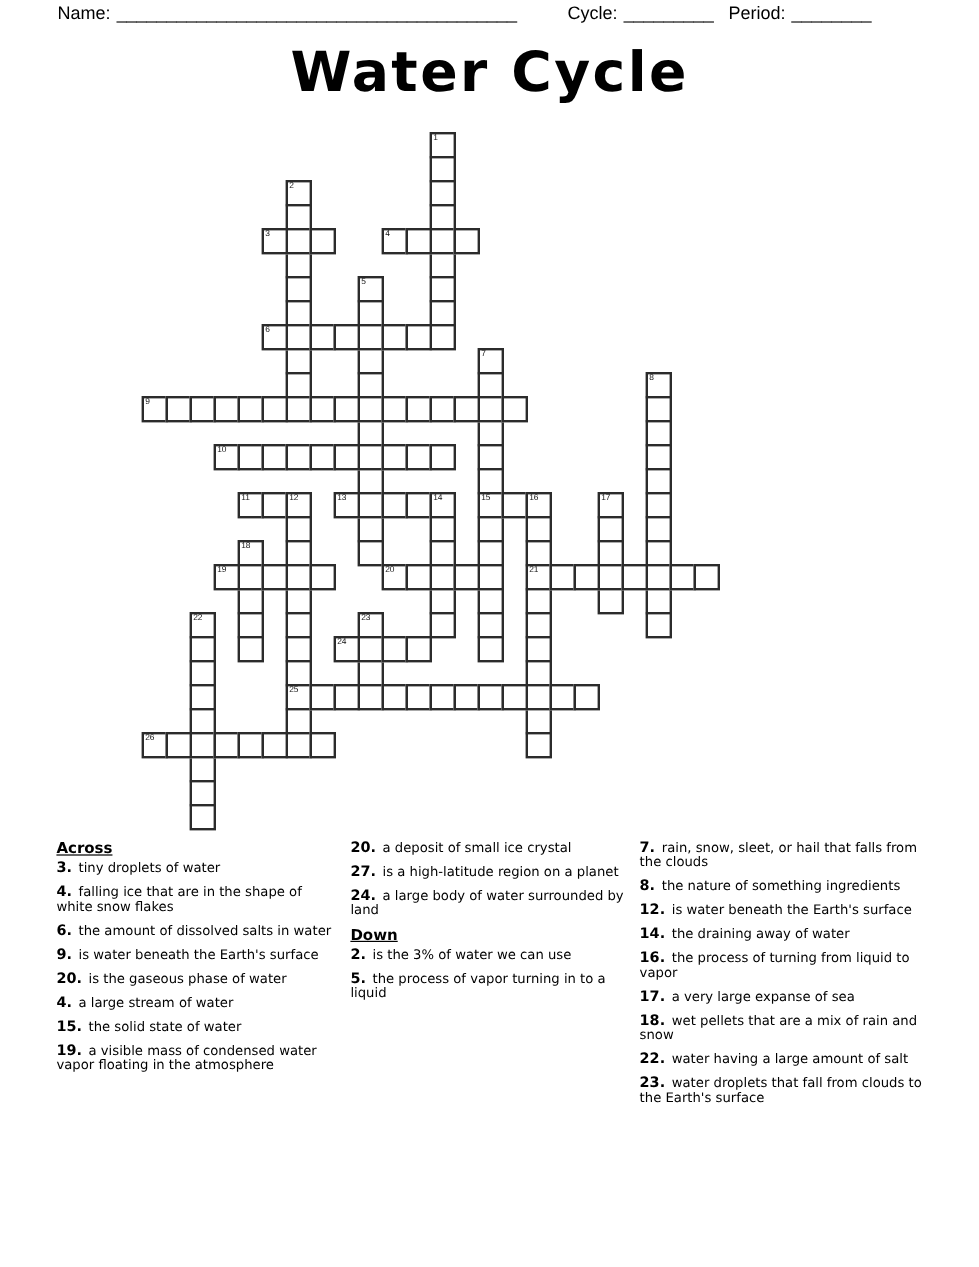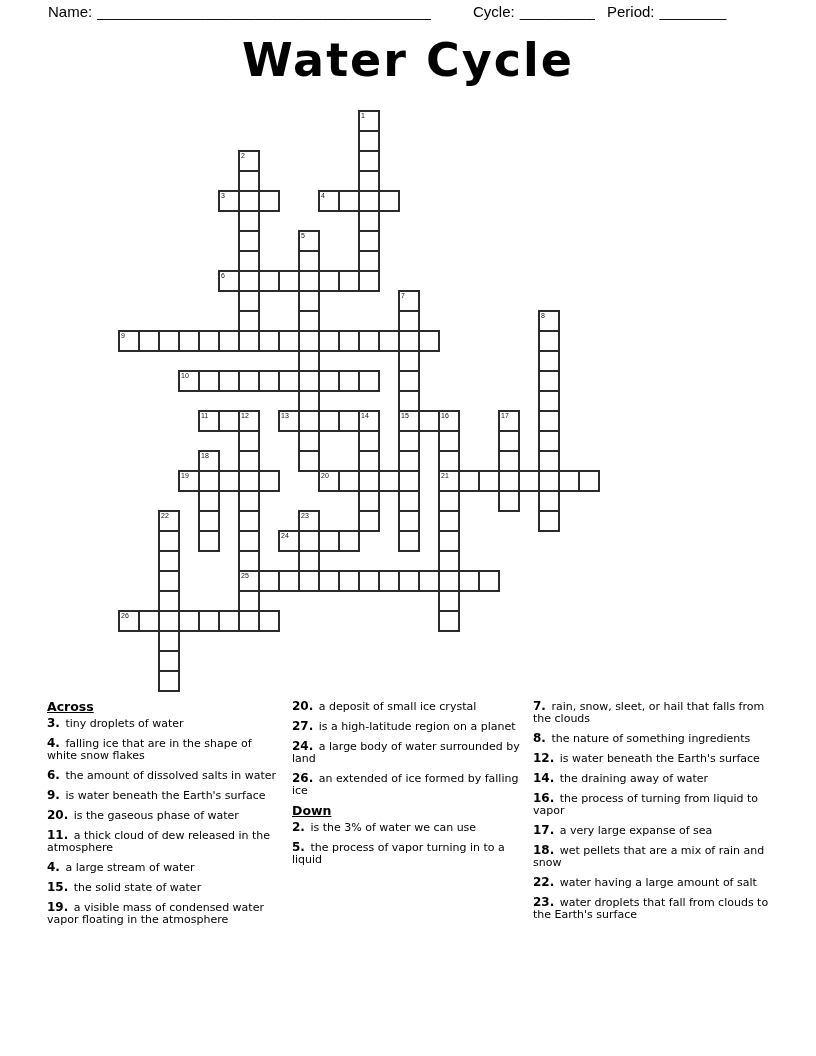--- a/index.html
+++ b/index.html
@@ -276,30 +276,28 @@
     </div>
 
   <div>
     <div class="clue-col" id="clue-col-1" style="left:47px;width:238px">
         <div class="clue-header">Across</div>
         <p class="clue"><b>3.</b> tiny droplets of water</p>
         <p class="clue"><b>4.</b> falling ice that are in the shape of white snow flakes</p>
         <p class="clue"><b>6.</b> the amount of dissolved salts in water</p>
         <p class="clue"><b>9.</b> is water beneath the Earth's surface</p>
         <p class="clue"><b>20.</b> is the gaseous phase of water</p>
-        <p class="clue"><b>11.</b> a thick cloud of dew released in the atmosphere</p>
         <p class="clue"><b>4.</b> a large stream of water</p>
         <p class="clue"><b>15.</b> the solid state of water</p>
         <p class="clue"><b>19.</b> a visible mass of condensed water vapor floating in the atmosphere</p>
       </div>
     <div class="clue-col" id="clue-col-2" style="left:292px;width:236px">
         <p class="clue"><b>20.</b> a deposit of small ice crystal</p>
         <p class="clue"><b>27.</b> is a high-latitude region on a planet</p>
         <p class="clue"><b>24.</b> a large body of water surrounded by land</p>
-        <p class="clue"><b>26.</b> an extended of ice formed by falling ice</p>
         <div class="clue-header">Down</div>
         <p class="clue"><b>2.</b> is the 3% of water we can use</p>
         <p class="clue"><b>5.</b> the process of vapor turning in to a liquid</p>
       </div>
     <div class="clue-col" id="clue-col-3" style="left:533px;width:248px">
         <p class="clue"><b>7.</b> rain, snow, sleet, or hail that falls from the clouds</p>
         <p class="clue"><b>8.</b> the nature of something ingredients</p>
         <p class="clue"><b>12.</b> is water beneath the Earth's surface</p>
         <p class="clue"><b>14.</b> the draining away of water</p>
         <p class="clue"><b>16.</b> the process of turning from liquid to vapor</p>

